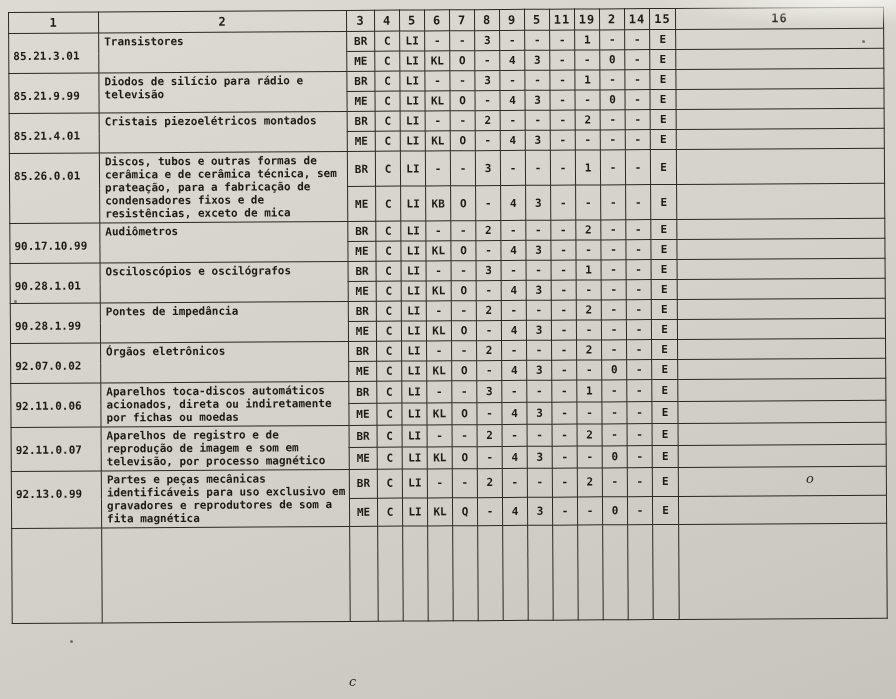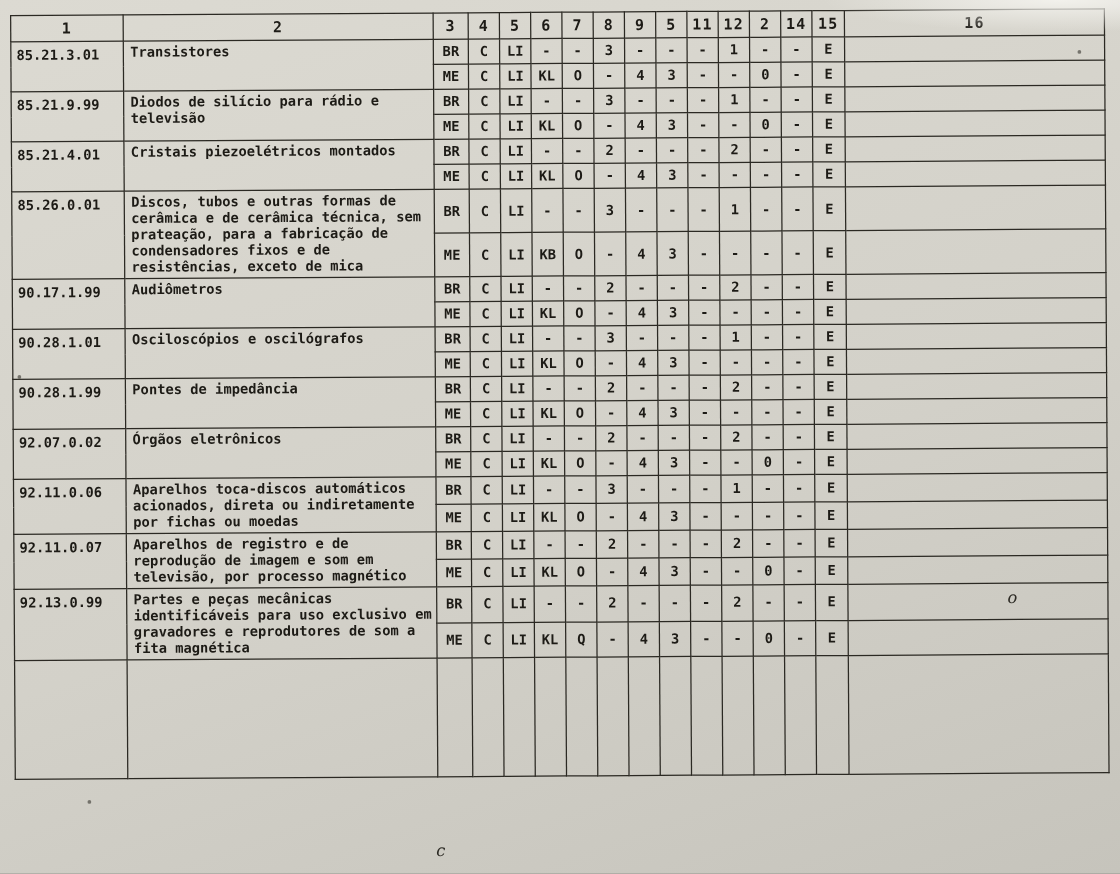--- a/index.html
+++ b/index.html
@@ -43,21 +43,21 @@
     font-weight: 700;
     height: 18px;
     padding: 1px 2px;
     text-align: center;
     letter-spacing: 1px;
   }
   td.code {
     font-size: 11px;
     font-weight: 700;
     vertical-align: top;
-    padding: 4px 2px 2px 4px;
+    padding: 16px 2px 2px 4px;
     letter-spacing: 0px;
   }
   td.desc {
     font-size: 11px;
     font-weight: 700;
     vertical-align: top;
     padding: 2px 3px 2px 5px;
     line-height: 13px;
     overflow: hidden;
   }
@@ -123,21 +123,21 @@
           <th>2</th>
           <th>3</th>
           <th>4</th>
           <th>5</th>
           <th>6</th>
           <th>7</th>
           <th>8</th>
           <th>9</th>
           <th>5</th>
           <th>11</th>
-          <th>12</th>
+          <th>19</th>
           <th>2</th>
           <th>14</th>
           <th>15</th>
           <th>16</th>
         </tr>
     </thead>
     <tbody id="table-body">
         <tr>
           <td class="code" rowspan="2">85.21.3.01</td>
           <td class="desc" rowspan="2">Transistores</td>
@@ -268,21 +268,21 @@
           <td class="val">4</td>
           <td class="val">3</td>
           <td class="val">-</td>
           <td class="val">-</td>
           <td class="val">-</td>
           <td class="val">-</td>
           <td class="val">E</td>
           <td class="col16"></td>
         </tr>
         <tr>
-          <td class="code" rowspan="2">90.17.1.99</td>
+          <td class="code" rowspan="2">90.17.10.99</td>
           <td class="desc" rowspan="2">Audiômetros</td>
           <td class="val">BR</td>
           <td class="val">C</td>
           <td class="val">LI</td>
           <td class="val">-</td>
           <td class="val">-</td>
           <td class="val">2</td>
           <td class="val">-</td>
           <td class="val">-</td>
           <td class="val">-</td>

